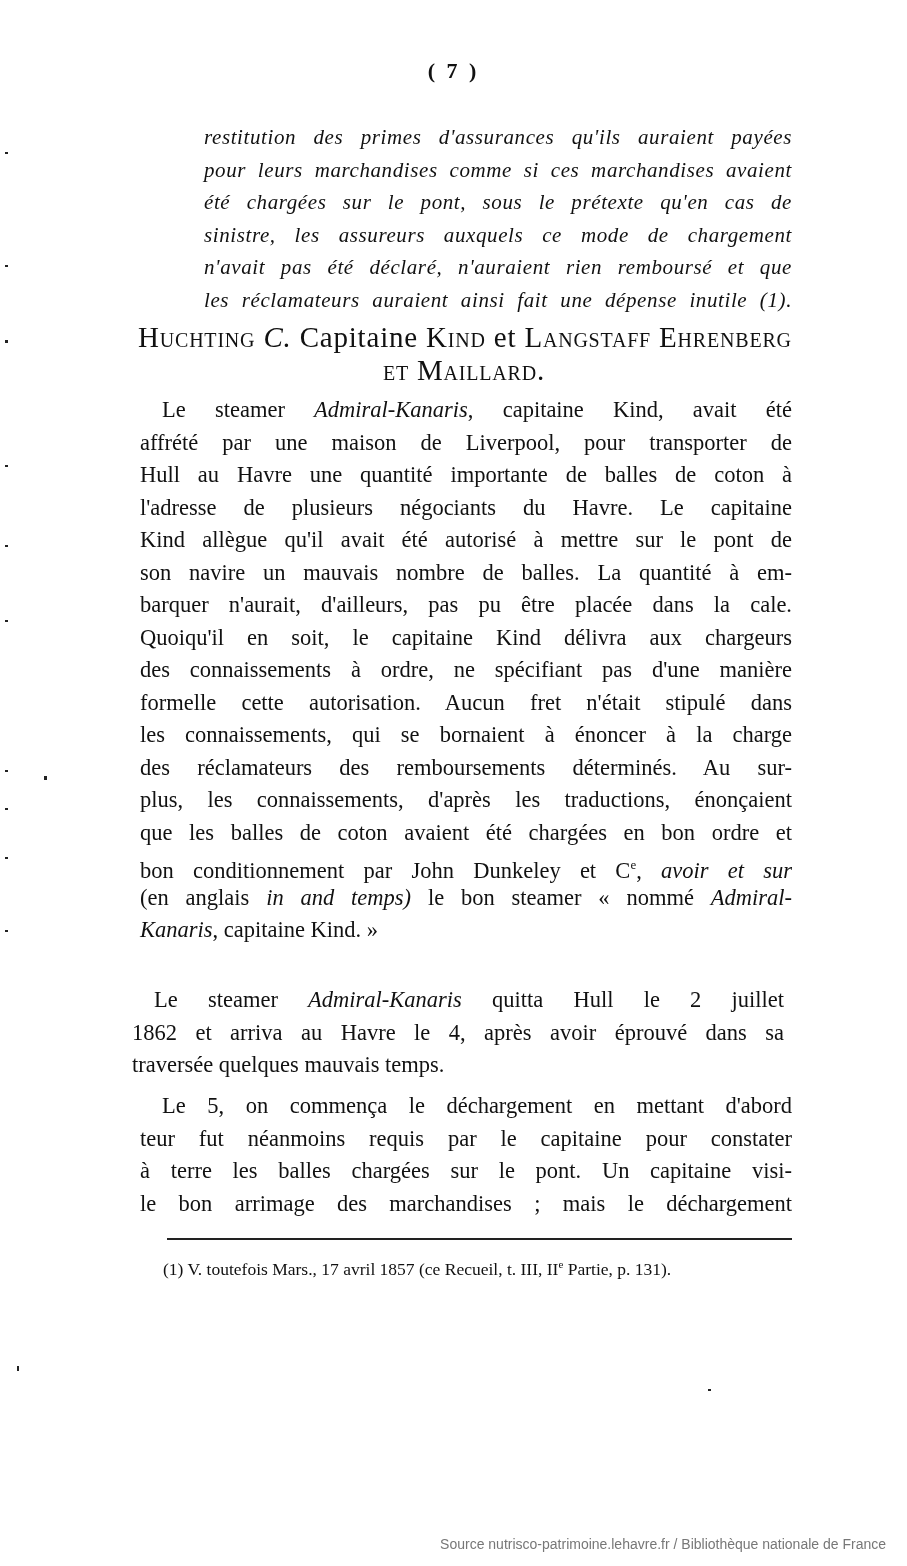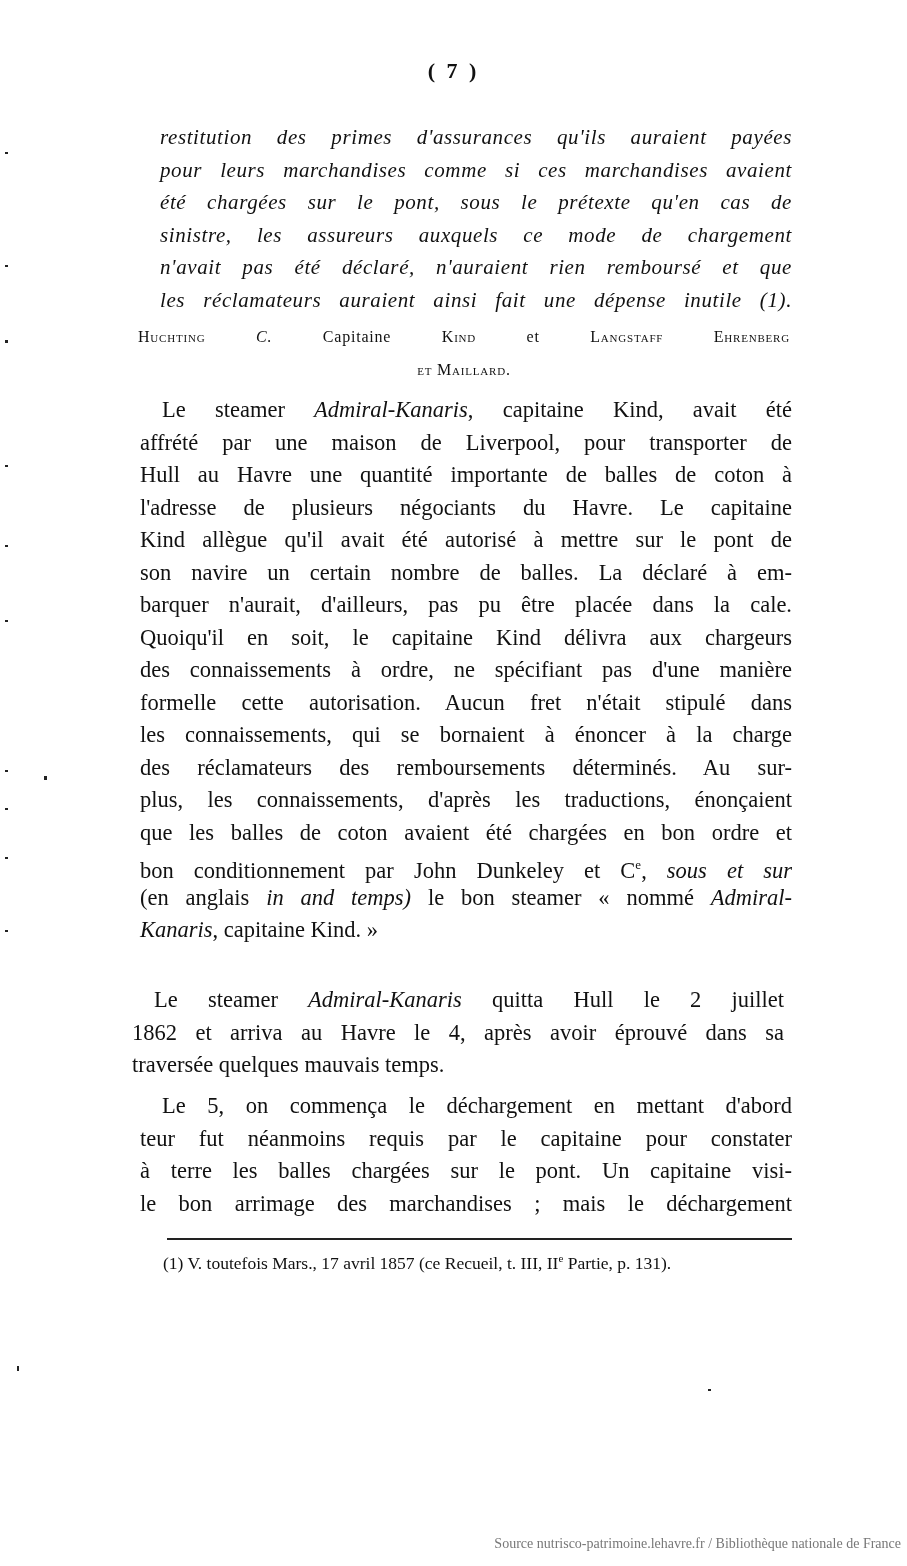--- a/index.html
+++ b/index.html
@@ -9,39 +9,39 @@
   }
   .page-number {
     position:absolute; top:58px; left:0; width:907px; text-align:center;
     font-size:22px; letter-spacing:3px; font-weight:bold;
   }
   .block { position:absolute; left:160px; width:632px; }
   .line { height:32.5px; line-height:32.5px; font-size:22.5px; white-space:nowrap; text-align:justify; text-align-last:justify; }
   .line.last { text-align-last:left; }
   .italic { font-style:italic; }
   .quote-block { top:121px; }
-  .quote-block .line { font-size:21px; height:32.6px; line-height:32.6px; letter-spacing:0.6px; }
+  .quote-block .line { font-size:21px; height:32.6px; line-height:32.6px; letter-spacing:0.6px;margin-left:44px; }
   .heading { position:absolute; top:321px; left:138px; width:652px; }
-  .heading .line { font-size:16px; letter-spacing:0.8px; }
+  .heading .line { font-size:29px; letter-spacing:0.8px; }
   .heading .line2 { text-align:center; text-align-last:center; }
   .sc { font-variant:small-caps; }
   .para1 { top:394px; left:140px; width:652px; }
   .para2 { top:984px; left:132px; width:652px; }
   .para3 { top:1090px; left:140px; width:652px; }
   .indent { padding-left:22px; }
   .rule {
     position:absolute; top:1238px; left:167px; width:625px; height:2px; background:#222;
   }
   .footnote {
-    position:absolute; top:1244px; left:163px; width:630px; font-size:17.5px; line-height:28px;
+    position:absolute; top:1244px; left:163px; width:630px; font-size:17.5px; line-height:40px;
     white-space:nowrap;
   }
   .source {
-    position:absolute; top:1536px; right:6px;
-    font-family:Liberation Serif, serif; font-size:14px; color:#777;
+    position:absolute; top:1536px; right:21px;
+    font-family:Liberation Sans, sans-serif; font-size:14px; color:#777;
   }
   .speck { position:absolute; background:#222; }
 </style>
 </head>
 <body>
 
 <div>
 
   <div class="page-number">( 7 )</div>
 
@@ -60,30 +60,30 @@
     </div>
     <div class="line line2 sc">et Maillard.</div>
   </div>
 
   <div class="block para1">
     <div class="line indent"><span>Le steamer </span><span class="italic">Admiral-Kanaris</span><span>, capitaine Kind, avait été</span></div>
     <div class="line">affrété par une maison de Liverpool, pour transporter de</div>
     <div class="line">Hull au Havre une quantité importante de balles de coton à</div>
     <div class="line">l'adresse de plusieurs négociants du Havre. Le capitaine</div>
     <div class="line">Kind allègue qu'il avait été autorisé à mettre sur le pont de</div>
-    <div class="line">son navire un certain nombre de balles. La déclaré à em-</div>
+    <div class="line">son navire un mauvais nombre de balles. La quantité à em-</div>
     <div class="line">barquer n'aurait, d'ailleurs, pas pu être placée dans la cale.</div>
     <div class="line">Quoiqu'il en soit, le capitaine Kind délivra aux chargeurs</div>
     <div class="line">des connaissements à ordre, ne spécifiant pas d'une manière</div>
     <div class="line">formelle cette autorisation. Aucun fret n'était stipulé dans</div>
     <div class="line">les connaissements, qui se bornaient à énoncer à la charge</div>
     <div class="line">des réclamateurs des remboursements déterminés. Au sur-</div>
     <div class="line">plus, les connaissements, d'après les traductions, énonçaient</div>
     <div class="line">que les balles de coton avaient été chargées en bon ordre et</div>
-    <div class="line"><span>bon conditionnement par John Dunkeley et C</span><sup style="font-size:13px;">e</sup><span>, </span><span class="italic">sous et sur</span></div>
+    <div class="line"><span>bon conditionnement par John Dunkeley et C</span><sup style="font-size:13px;">e</sup><span>, </span><span class="italic">avoir et sur</span></div>
     <div class="line"><span>(en anglais </span><span class="italic">in and temps)</span><span> le bon steamer « nommé </span><span class="italic">Admiral-</span></div>
     <div class="line last"><span class="italic">Kanaris</span><span>, capitaine Kind. »</span></div>
   </div>
 
   <div class="block para2">
     <div class="line indent"><span>Le steamer </span><span class="italic">Admiral-Kanaris</span><span> quitta Hull le 2 juillet</span></div>
     <div class="line">1862 et arriva au Havre le 4, après avoir éprouvé dans sa</div>
     <div class="line last">traversée quelques mauvais temps.</div>
   </div>
 

